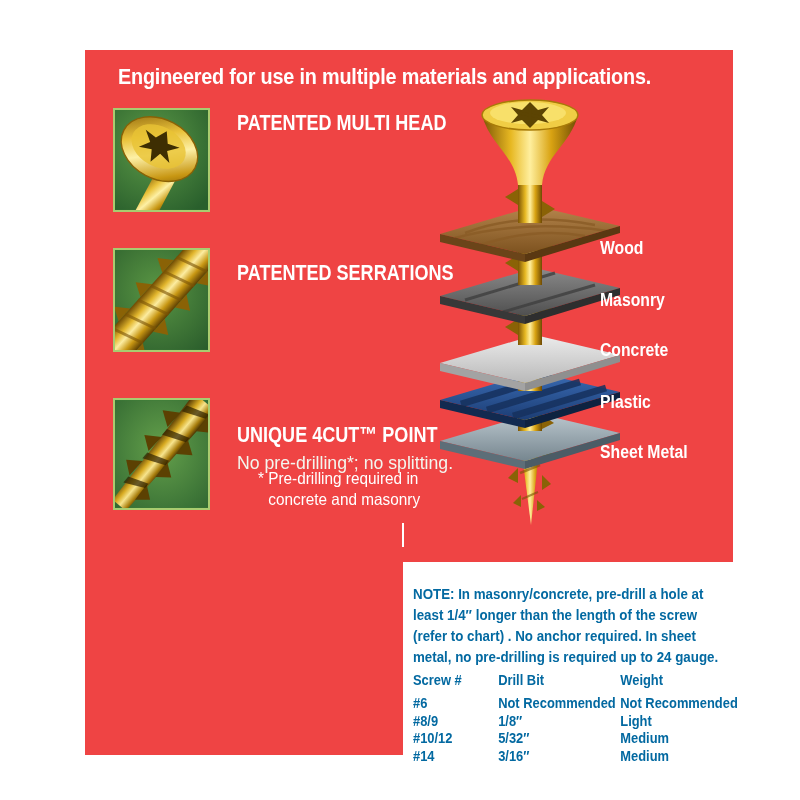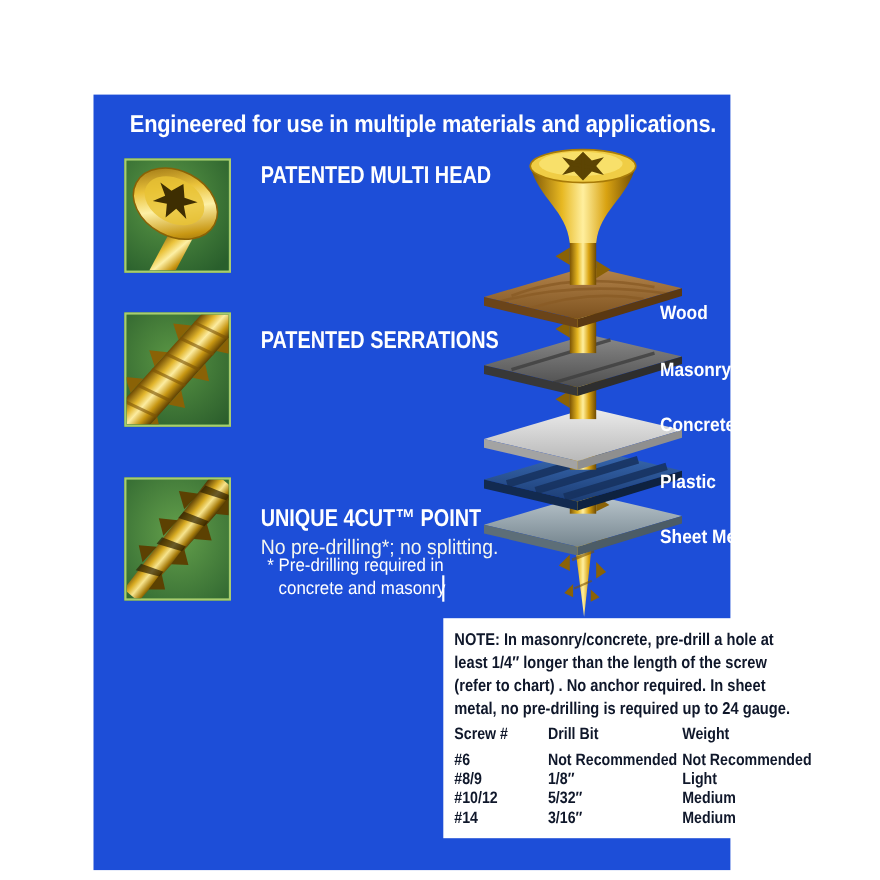--- a/index.html
+++ b/index.html
@@ -1,23 +1,22 @@
 <!DOCTYPE html>
 <html><head>
 <meta charset="utf-8">
 <style>
   html,body{margin:0;padding:0;}
   body{
     width:800px;height:800px;position:relative;background:#ffffff;
     font-family:"Liberation Sans", sans-serif;overflow:hidden;
   }
   .panel{
-    position:absolute;left:85px;top:50px;width:579px;height:705px;
-    background:#1d4ed8;
-    margin-top:36px;
+    position:absolute;left:85px;top:50px;width:648px;height:705px;
+    background:#ef4444;
   }
   .title{
     position:absolute;left:33px;top:14px;
     font-size:22px;font-weight:bold;color:#ffffff;
     white-space:nowrap;transform:scaleX(0.90);transform-origin:0 0;
     letter-spacing:-0.2px;
   }
   .thumb{
     position:absolute;left:28px;width:97px;height:104px;
     border:2px solid #a9cc6f;box-sizing:border-box;overflow:hidden;
@@ -27,37 +26,37 @@
   .feature{position:absolute;left:152px;width:240px;}
   .f-head{
     font-size:22px;font-weight:bold;color:#ffffff;white-space:nowrap;
     transform:scaleX(0.82);transform-origin:0 0;line-height:26px;
   }
   .f-body{margin-top:3px;}
   .f-body div{
     font-size:19px;color:#f3f6ef;white-space:nowrap;line-height:24px;
     transform:scaleX(0.93);transform-origin:0 0;
   }
-  .footnote{position:absolute;left:158px;top:418px;}
+  .footnote{position:absolute;left:173px;top:418px;}
   .footnote div{
     font-size:16.5px;color:#ffffff;white-space:nowrap;line-height:21px;
     transform:scaleX(0.93);transform-origin:0 0;
   }
   .footnote div + div{padding-left:11px;}
   .mat-label{
     position:absolute;left:515px;
     font-size:17.5px;font-weight:bold;color:#ffffff;white-space:nowrap;
     transform:scaleX(0.9);transform-origin:0 0;
   }
   .screw-wrap{position:absolute;left:350px;top:43px;width:190px;height:445px;}
   .screw-wrap svg{display:block;width:100%;height:100%;}
   .stray-line{position:absolute;left:402px;top:523px;width:2px;height:24px;background:#ffffff;}
   .notebox{
     position:absolute;left:403px;top:562px;width:360px;height:200px;
-    background:#ffffff;box-sizing:border-box;padding:9px 0 0 10px;color:#0f172a;
+    background:#ffffff;box-sizing:border-box;padding:21px 0 0 10px;color:#0369a1;
   }
   .note-inner{transform:scaleX(0.86);transform-origin:0 0;width:116%;}
   .note-line{
     font-size:15.5px;font-weight:bold;white-space:nowrap;line-height:21px;
   }
   .chart{margin-top:4px;}
   .trow{display:flex;white-space:nowrap;}
   .trow span{display:block;font-size:15px;font-weight:bold;line-height:17.5px;}
   .trow .c1{width:99px;}
   .trow .c2{width:142px;}

